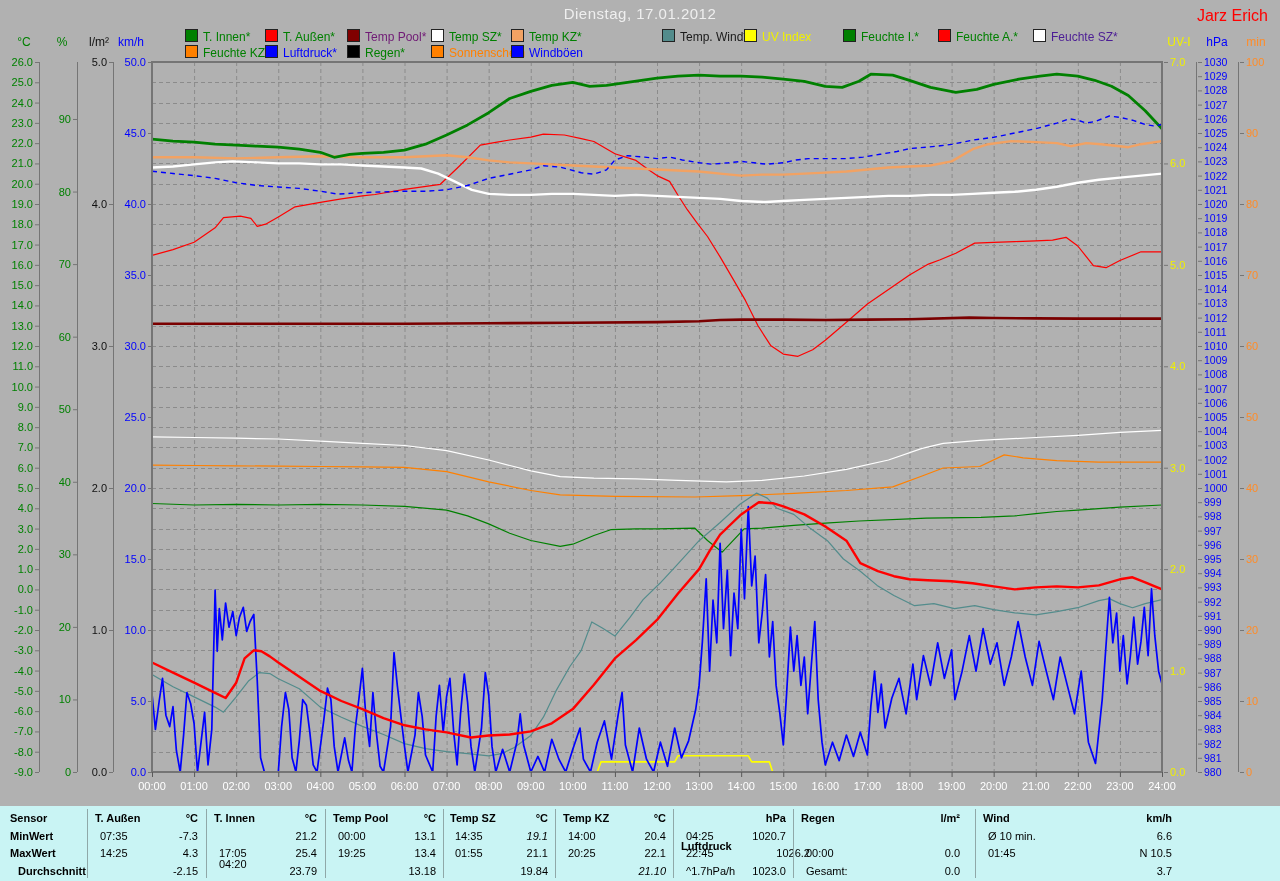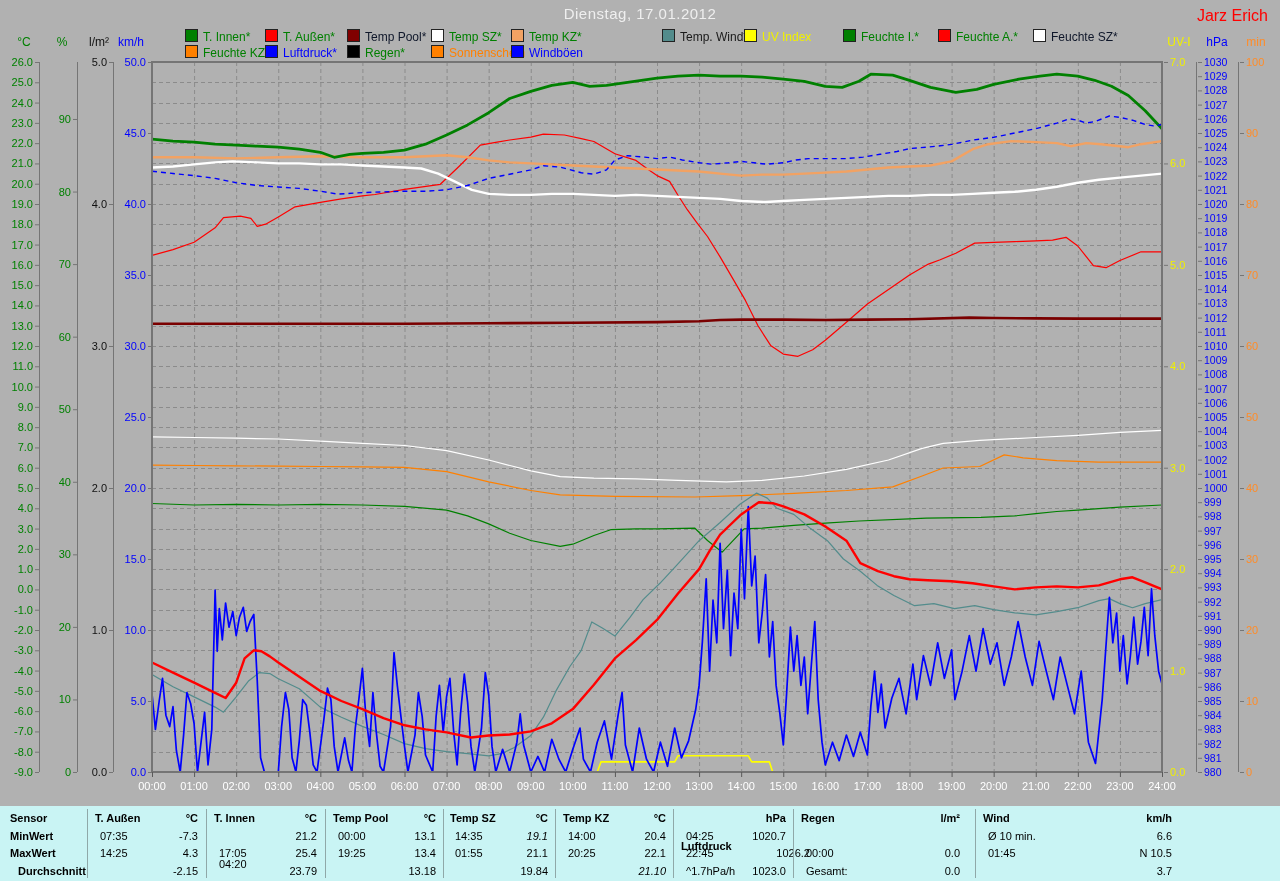--- a/index.html
+++ b/index.html
@@ -20,28 +20,28 @@
 </style>
 </head>
 <body>
 
 <div id="app">
   <div id="title">Dienstag, 17.01.2012</div>
   <div id="author">Jarz Erich</div>
   <div id="legend">
       <div class="leg-item" style="left: 168px; top: 29px; color: rgb(0, 128, 0);"><span class="leg-box" style="background: rgb(0, 128, 0);"></span><span>T. Innen*</span></div>
       <div class="leg-item" style="left: 248px; top: 29px; color: rgb(0, 128, 0);"><span class="leg-box" style="background: rgb(255, 0, 0);"></span><span>T. Außen*</span></div>
-      <div class="leg-item" style="left: 330px; top: 29px; color: #0f172a;"><span class="leg-box" style="background: rgb(128, 0, 0);"></span><span>Temp Pool*</span></div>
+      <div class="leg-item" style="left: 330px; top: 29px; color: #701a75;"><span class="leg-box" style="background: rgb(128, 0, 0);"></span><span>Temp Pool*</span></div>
       <div class="leg-item" style="left: 414px; top: 29px; color: rgb(0, 128, 0);"><span class="leg-box" style="background: rgb(255, 255, 255);"></span><span>Temp SZ*</span></div>
       <div class="leg-item" style="left: 494px; top: 29px; color: rgb(0, 128, 0);"><span class="leg-box" style="background: rgb(242, 162, 99);"></span><span>Temp KZ*</span></div>
       <div class="leg-item" style="left: 645px; top: 29px; color: rgb(26, 26, 26);"><span class="leg-box" style="background: rgb(83, 140, 140);"></span><span>Temp. Wind*</span></div>
       <div class="leg-item" style="left: 727px; top: 29px; color: rgb(240, 240, 0);"><span class="leg-box" style="background: rgb(255, 255, 0);"></span><span>UV Index</span></div>
       <div class="leg-item" style="left: 826px; top: 29px; color: rgb(0, 128, 0);"><span class="leg-box" style="background: rgb(0, 128, 0);"></span><span>Feuchte I.*</span></div>
       <div class="leg-item" style="left: 921px; top: 29px; color: rgb(0, 128, 0);"><span class="leg-box" style="background: rgb(255, 0, 0);"></span><span>Feuchte A.*</span></div>
-      <div class="leg-item" style="left: 1016px; top: 29px; color: #0f172a;"><span class="leg-box" style="background: rgb(255, 255, 255);"></span><span>Feuchte SZ*</span></div>
+      <div class="leg-item" style="left: 1016px; top: 29px; color: #4c1d95;"><span class="leg-box" style="background: rgb(255, 255, 255);"></span><span>Feuchte SZ*</span></div>
       <div class="leg-item" style="left: 168px; top: 45px; color: rgb(0, 128, 0);"><span class="leg-box" style="background: rgb(255, 128, 0);"></span><span>Feuchte KZ*</span></div>
       <div class="leg-item" style="left: 248px; top: 45px; color: rgb(0, 0, 255);"><span class="leg-box" style="background: rgb(0, 0, 255);"></span><span>Luftdruck*</span></div>
       <div class="leg-item" style="left: 330px; top: 45px; color: rgb(0, 128, 0);"><span class="leg-box" style="background: rgb(0, 0, 0);"></span><span>Regen*</span></div>
       <div class="leg-item" style="left: 414px; top: 45px; color: rgb(255, 128, 0);"><span class="leg-box" style="background: rgb(255, 128, 0);"></span><span>Sonnenschein</span></div>
       <div class="leg-item" style="left: 494px; top: 45px; color: rgb(0, 0, 255);"><span class="leg-box" style="background: rgb(0, 0, 255);"></span><span>Windböen</span></div>
     </div>
   <svg id="chartsvg" width="1280" height="806">
       <defs>
         <clipPath id="plotclip">
           <rect x="152" y="62" width="1010" height="710"></rect>

